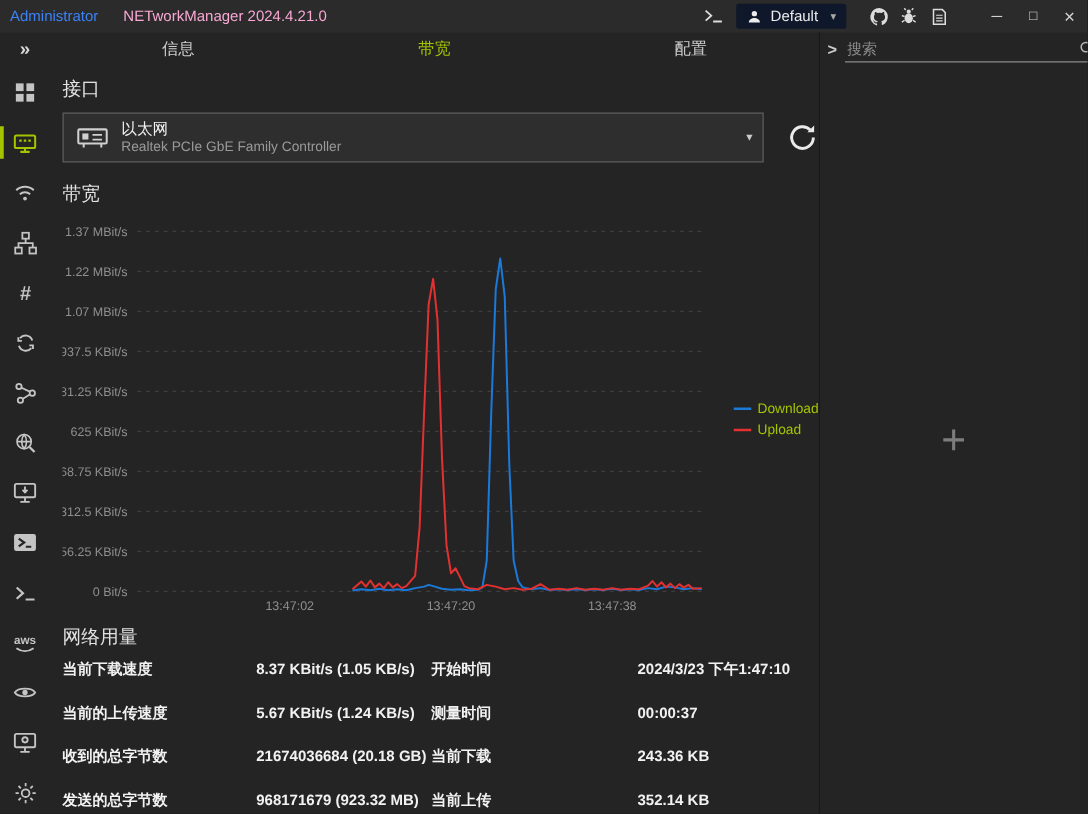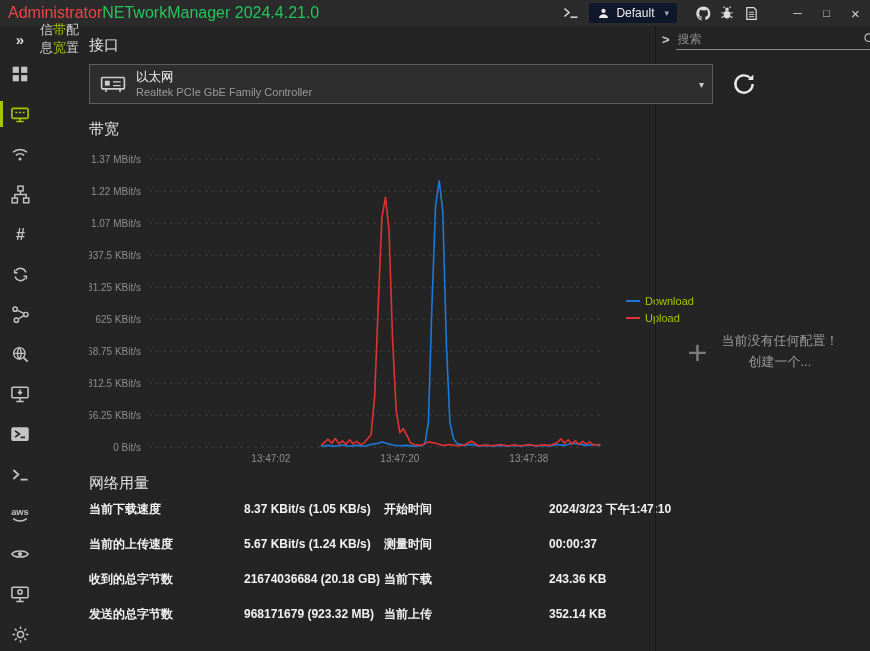--- a/index.html
+++ b/index.html
@@ -2,37 +2,37 @@
 <html><head>
 <meta charset="utf-8">
 <style>
   * { box-sizing: border-box; margin: 0; padding: 0; }
   html,body { width:870px; height:651px; overflow:hidden; background:#1e1e1e; }
   body { font-family:"Liberation Sans", sans-serif; }
   .app { width:870px; height:651px; background:#242424; display:flex; flex-direction:column; }
 
   
   .titlebar { height:26px; background:#2b2b2b; display:flex; align-items:center; padding-left:8px; flex:0 0 26px; }
-  .tb-admin { color:#ef4444; font-size:16px; margin-right:0; }
-  .tb-title { color:#22c55e; font-size:16px; }
+  .tb-admin { color:#3b82f6; font-size:12px; margin-right:20px; }
+  .tb-title { color:#f9a8d4; font-size:12px; }
   .tb-spacer { flex:1; }
   .tb-iconbtn { color:#dcdcdc; display:flex; align-items:center; justify-content:center; width:24px; height:26px; cursor:pointer; }
   .tb-profile { display:flex; align-items:center; gap:6px; background:#0f172a; height:20px; padding:0 8px; border-radius:2px; margin:0 14px 0 6px; cursor:pointer; color:#ececec; }
   .tb-profile .caret { color:#aaaaaa; font-size:9px; margin-left:4px; }
   .tb-profile .pname { font-size:12px; }
   .win-controls { display:flex; margin-left:20px; }
   .win-btn { width:29px; height:26px; display:flex; align-items:center; justify-content:center; color:#d2d2d2; cursor:pointer; }
   .win-btn.min { font-size:12px; }
   .win-btn.max { font-size:11px; }
   .win-btn.close { font-size:15px; }
 
   
   .columns { display:flex; flex:1; min-height:0; }
   .col-left { width:40px; display:flex; flex-direction:column; }
-  .col-main { width:615px; display:flex; flex-direction:row; }
+  .col-main { width:615px; display:flex; flex-direction:column; }
   .col-right { width:215px; border-left:1px solid #181818; display:flex; flex-direction:column; }
 
   .band { height:26px; flex:0 0 26px; display:flex; align-items:center; }
   .expand-btn { width:40px; text-align:center; color:#d8d8d8; font-size:15px; font-weight:bold; cursor:pointer; }
 
   
   .tabs { display:flex; width:100%; }
   .tab { flex:1; text-align:center; font-size:13px; color:#cfcfcf; cursor:pointer; padding:4px 0; }
   .tab.active { color:#a4c400; }
 
@@ -362,21 +362,17 @@
                 <circle cx="6.5" cy="6.5" r="4.3" fill="none" stroke="currentColor" stroke-width="1.4"></circle>
                 <path d="M9.8 9.8L14 14" stroke="currentColor" stroke-width="1.4"></path>
               </svg>
           </span>
         </span>
         <span class="rp-plus">+</span>
       </div>
 
       <div class="rp-body">
         <span class="empty-plus">+</span>
-        <span class="empty-text">
-          <span>当前没有任何配置！</span><br>
-          <span>创建一个...</span>
-        </span>
       </div>
     </div>
 
   </div>
 </div>
 
 </body></html>

